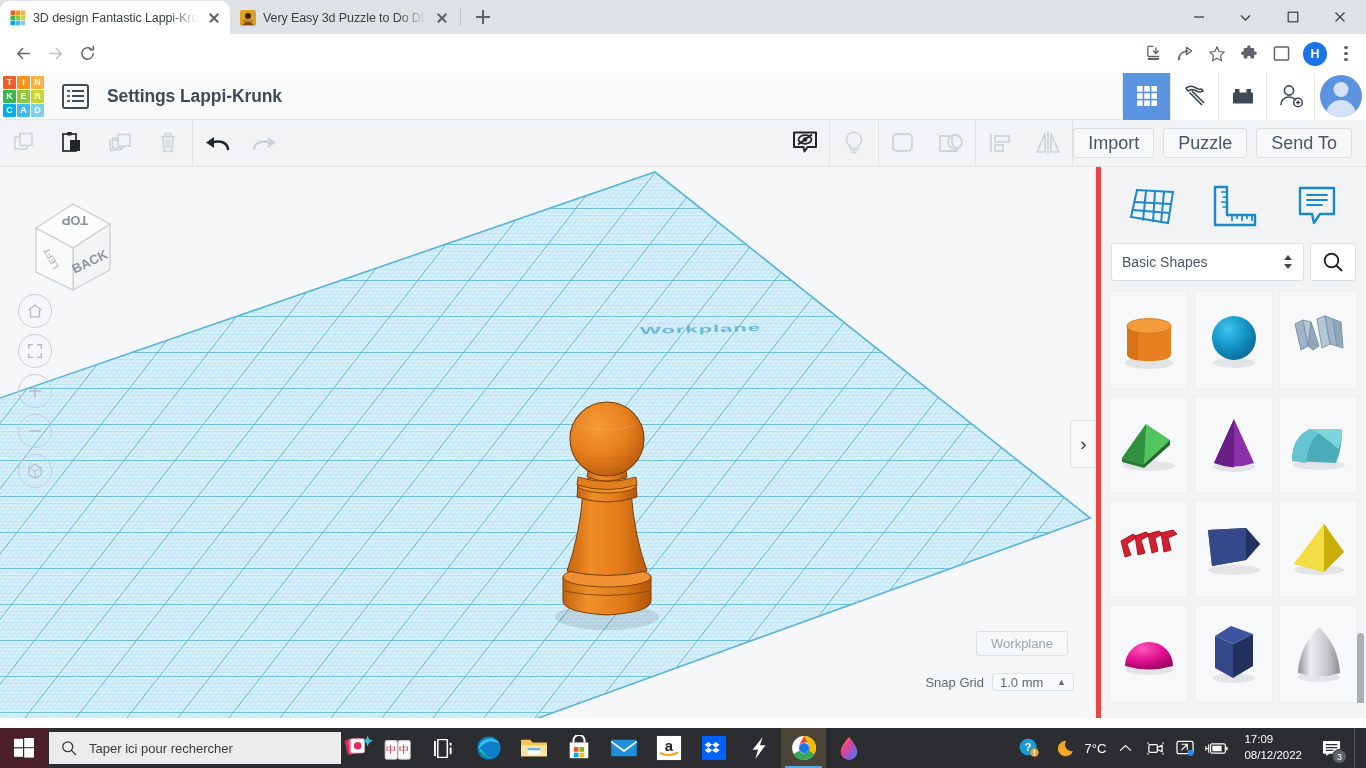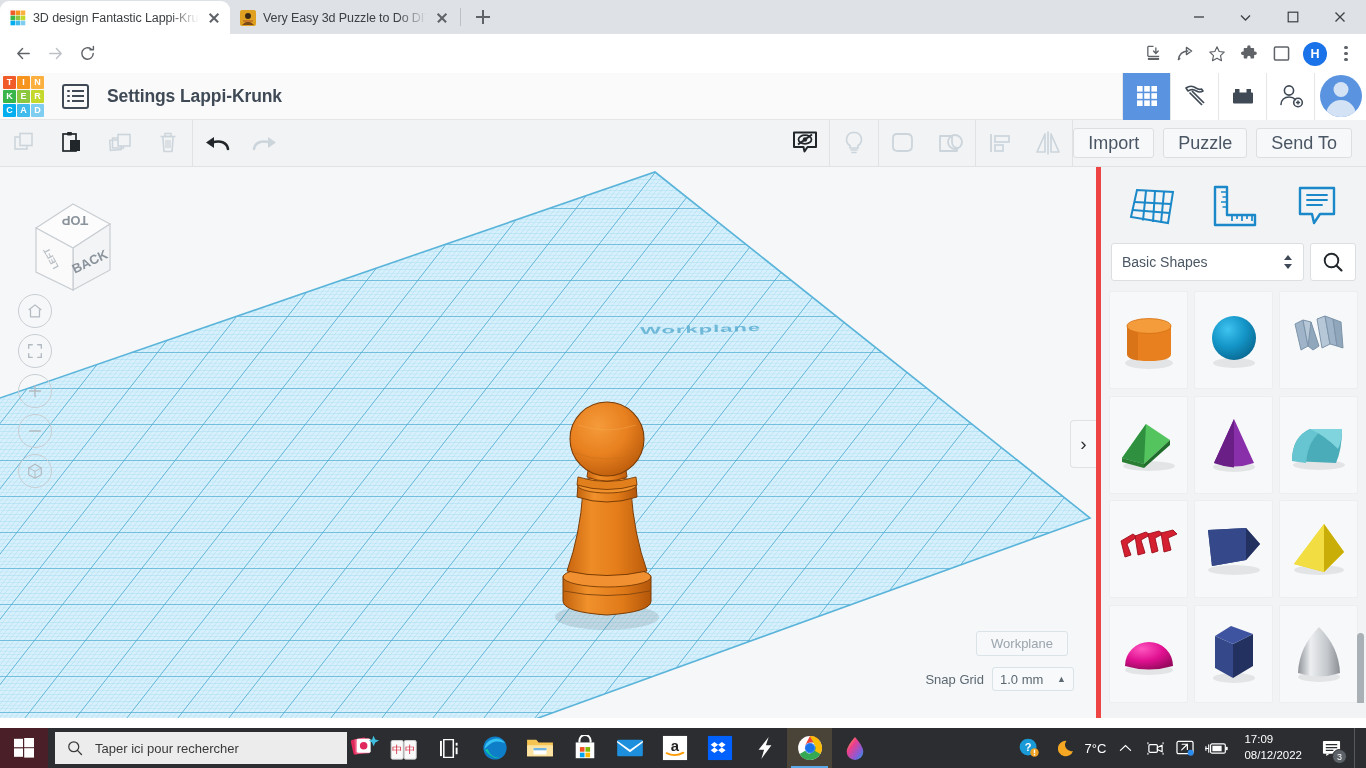--- a/index.html
+++ b/index.html
@@ -181,21 +181,21 @@
     position: absolute; right: 28px; bottom: 62px;
     width: 92px; height: 25px; border: 1px solid #d9e3e8; border-radius: 3px;
     background: rgba(248,250,251,.55); color: #9aa5ad; font-size: 13px;
     display: flex; align-items: center; justify-content: center;
   }
   .vp-snap {
     position: absolute; right: 22px; bottom: 27px; display: flex; align-items: center; gap: 8px; margin-top: 28px;
   }
   .vp-snap-label { font-size: 13px; color: #5c6872; }
   .vp-snap-val {
-    width: 82px; height: 24px; border: 1px solid #d9e3e8; border-radius: 3px;
+    width: 82px; height: 18px; border: 1px solid #d9e3e8; border-radius: 3px;
     background: rgba(248,250,251,.6); font-size: 13px; color: #5c6872;
     display: flex; align-items: center; justify-content: space-between; padding: 0 7px;
   }
 
   
   .rpanel {
     position: absolute; left: 1096px; top: 167px; width: 270px; height: 551px;
     background: #f2f3f4; border-left: 5px solid #ef4444;
   }
   .rp-tools {
@@ -230,21 +230,21 @@
   
   .taskbar {
     position: absolute; left: 0; bottom: 0; width: 1366px; height: 40px;
     background: #2b2d30; display: flex; align-items: center;
   }
   .tb-start {
     width: 48px; height: 40px; display: flex; align-items: center; justify-content: center;
     background: #4a1f28;
   }
   .tb-search {
-    width: 292px; height: 32px; background: #ececec; margin-left: 7px;
+    width: 292px; height: 32px; background: #ececec; margin-left: 1px;
     display: flex; align-items: center; gap: 12px; padding: 0 12px;
     font-size: 13px; color: #3a3a3a;
   }
   .tb-apps { display: flex; align-items: center; height: 40px; }
   .tb-app {
     width: 45px; height: 40px; display: flex; align-items: center; justify-content: center;
     position: relative;
   }
   .tb-app.running { background: #4a4337; }
   .tb-app.running::after {

